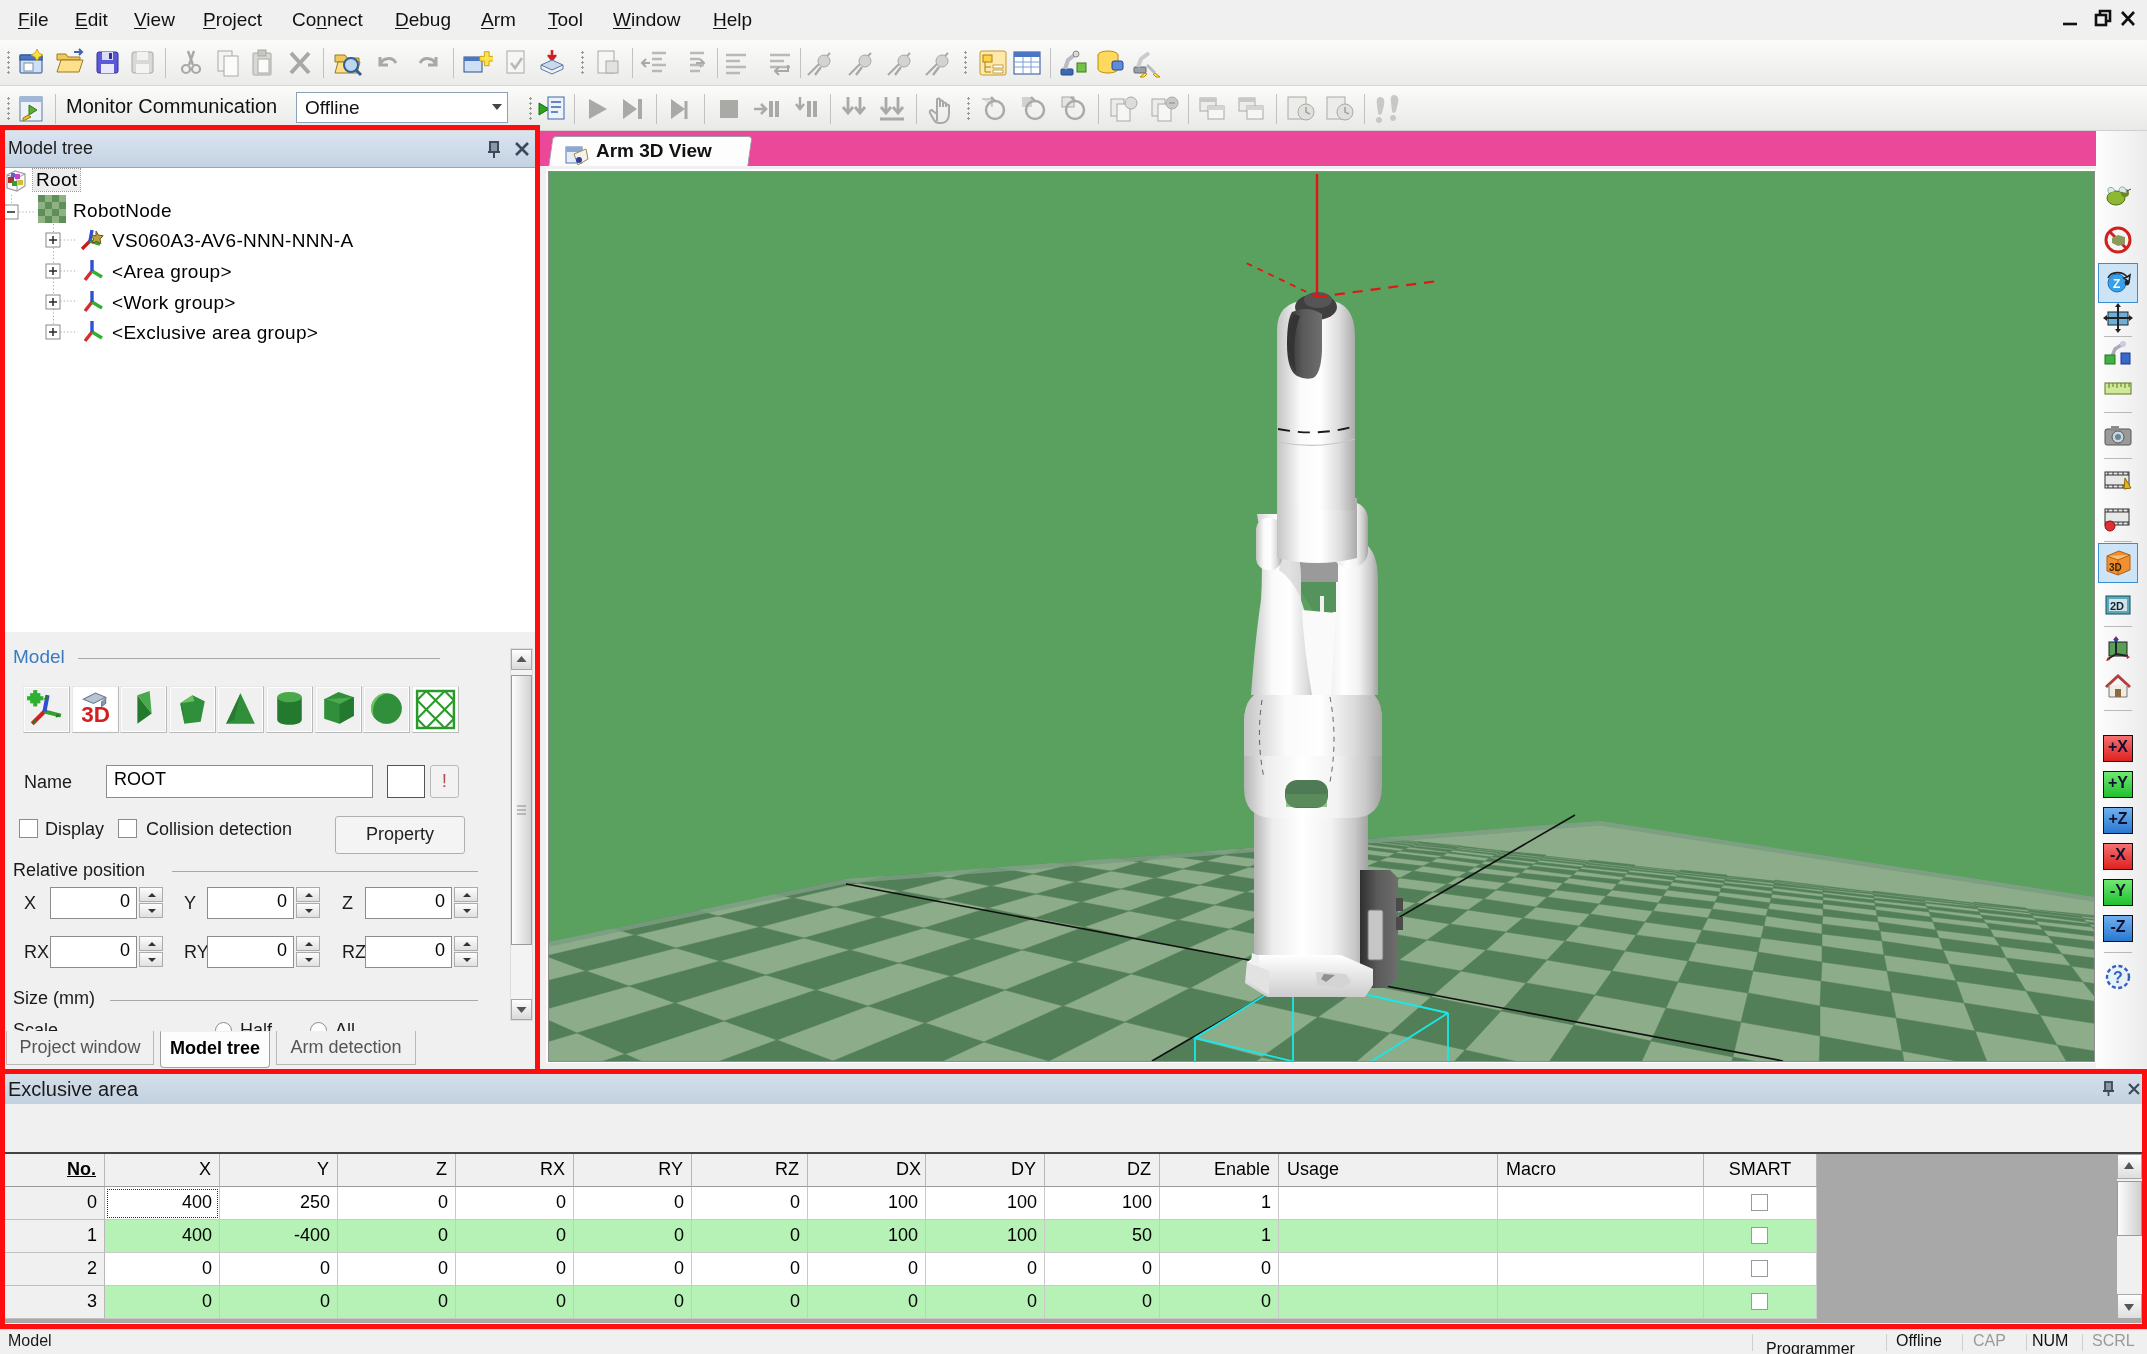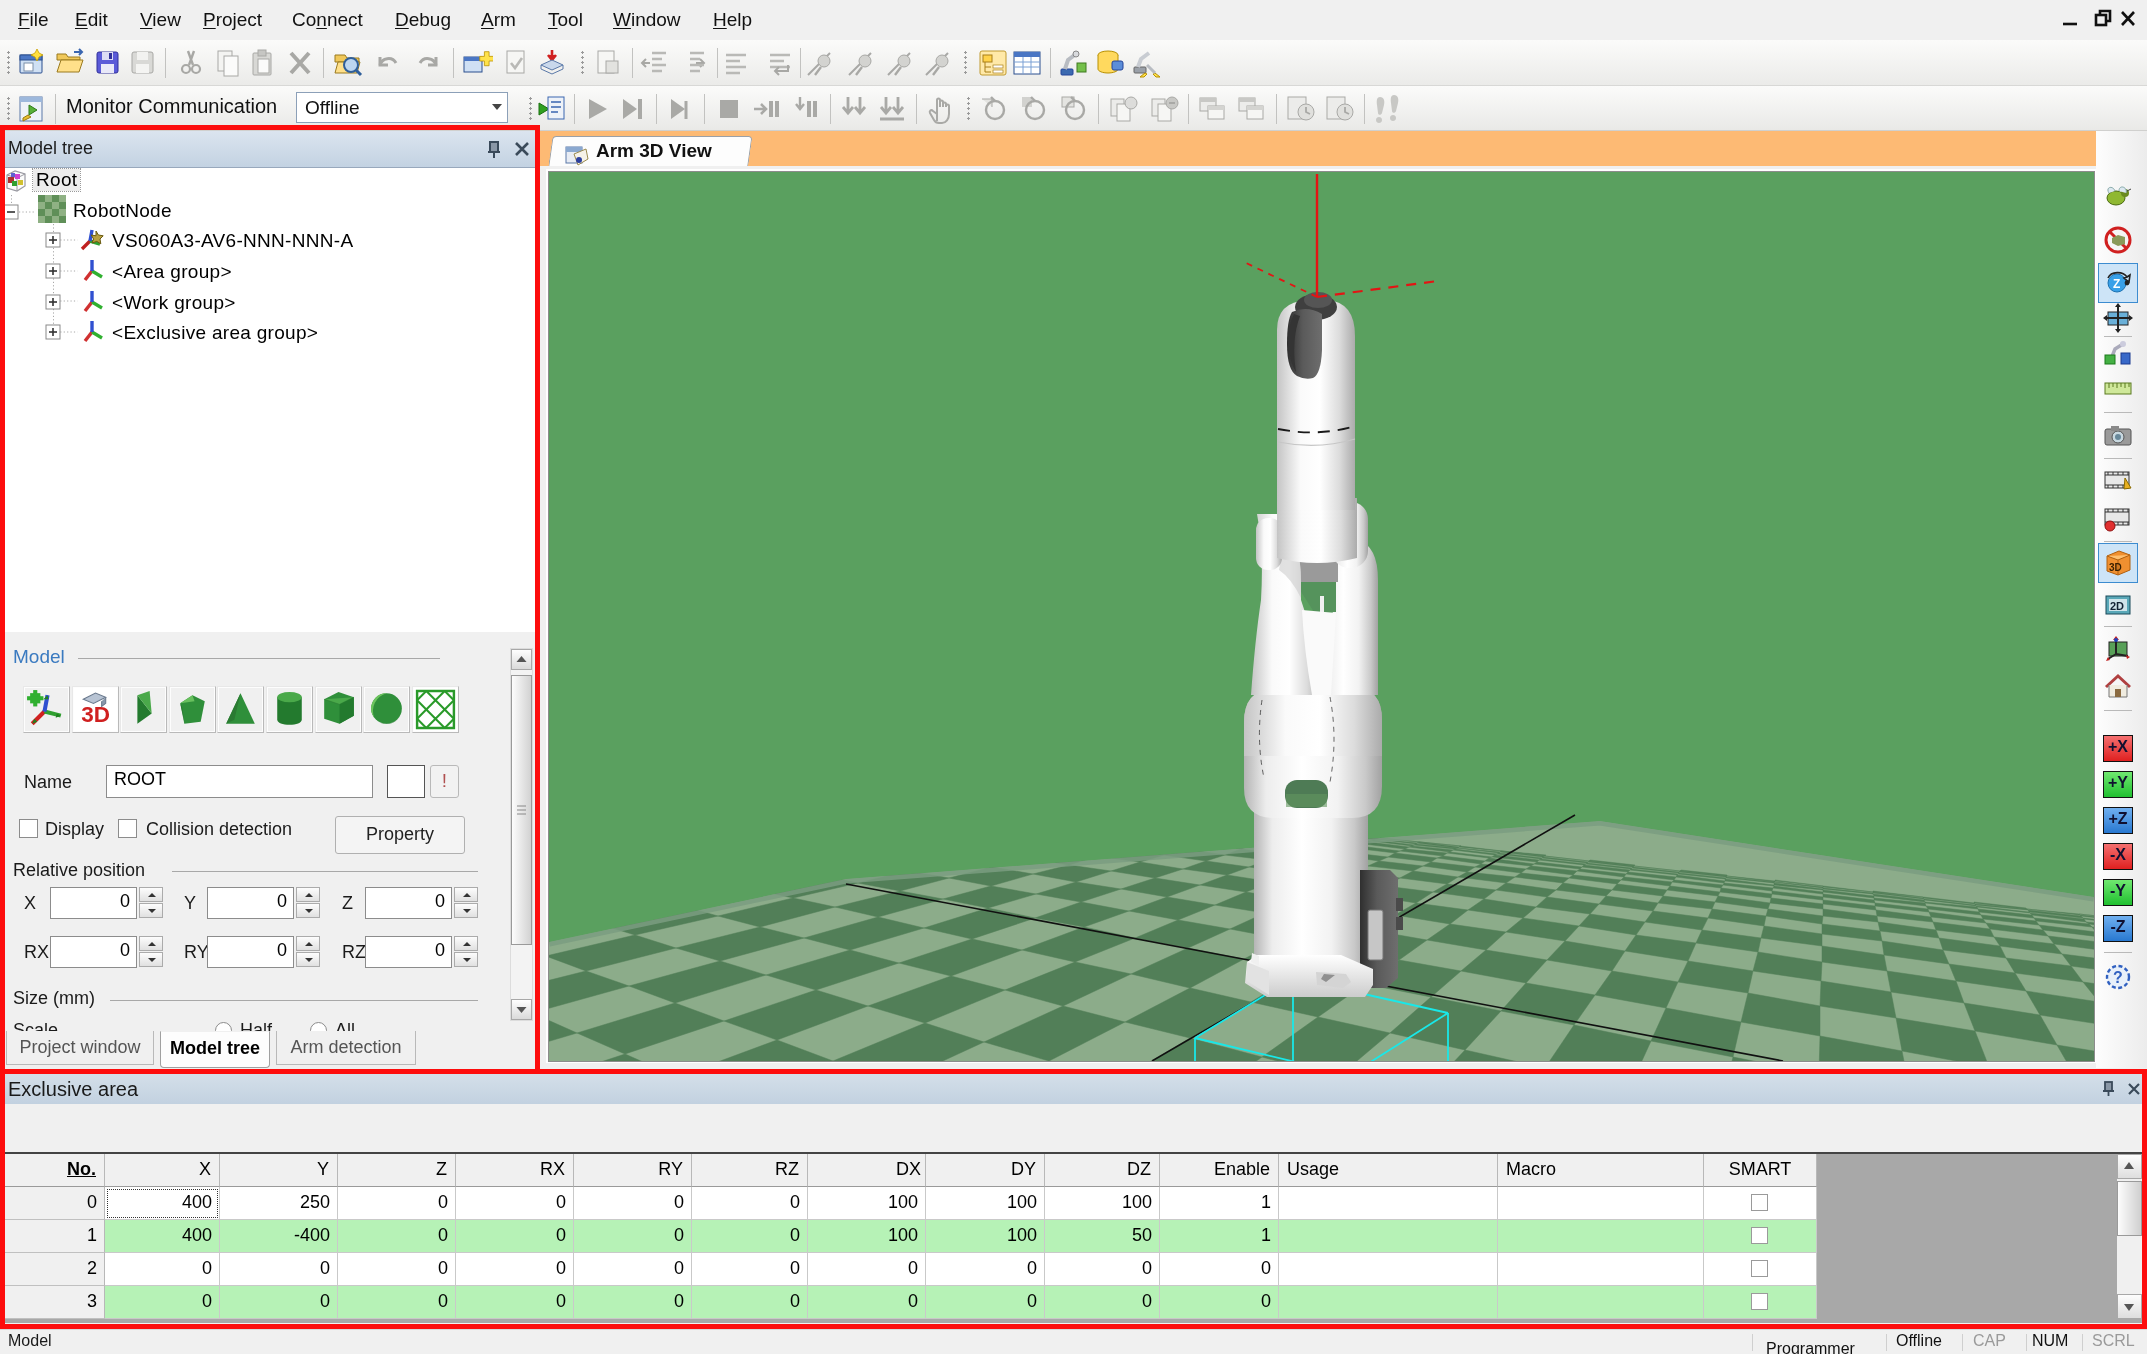--- a/index.html
+++ b/index.html
@@ -26,27 +26,27 @@
 .spin .dn i{top:5px;border-top:4.6px solid #333}
 .mlab{position:absolute;font-size:18px;color:#1a1a1a}
 .hr{position:absolute;height:1px;background:#a8a8a8}
 .cb{position:absolute;width:19px;height:19px;background:#fff;border:1px solid #8c8c8c}
 #bpanel{left:0;top:1074px;width:2142px;height:249px;background:#f0f0f0}
 #bptitle{left:0;top:0;width:2142px;height:30px;background:linear-gradient(#d4dfe9,#c2d1e0);color:#1a1a1a;font-size:20px}
 #jumprow{left:0;top:30px;width:2142px;height:48px;background:linear-gradient(#fdfdfe,#eef1f5);font-size:18px;color:#000}
 #xtable{left:0;top:78px;width:2142px;height:171px;background:#a8a8a8;font-size:18px;border-top:2px solid #444}
 .xc{position:absolute;overflow:hidden;padding:5px 7px 0 0;text-align:right;color:#000;border-right:1px solid #c6c6c6;border-bottom:1px solid #c6c6c6}
 #statusbar{left:0;top:1329px;width:2147px;height:25px;background:#f0f0f0;border-top:1px solid #d9d9d9;font-size:16px;color:#1a1a1a}
-#vptabs{left:540px;top:131px;width:1556px;height:41px;background:#fdba74}
+#vptabs{left:540px;top:131px;width:1556px;height:41px;background:#ec4899}
 #rtb{left:2096px;top:131px;width:51px;height:937px;background:linear-gradient(90deg,#fdfdfd,#ececec)}
 </style></head><body>
 <div class="abs" id="menubar">
     <span style="left:18px"><u>F</u>ile</span>
     <span style="left:75px"><u>E</u>dit</span>
-    <span style="left:140px"><u>V</u>iew</span>
+    <span style="left:134px"><u>V</u>iew</span>
     <span style="left:203px"><u>P</u>roject</span>
     <span style="left:292px">Co<u>n</u>nect</span>
     <span style="left:395px"><u>D</u>ebug</span>
     <span style="left:481px"><u>A</u>rm</span>
     <span style="left:548px"><u>T</u>ool</span>
     <span style="left:613px"><u>W</u>indow</span>
     <span style="left:713px"><u>H</u>elp</span>
     <svg class="abs" style="left:2060px;top:8px" width="84" height="22" viewBox="0 0 84 22">
       <g stroke="#111" stroke-width="2.6" fill="none">
         <path d="M3 16h14"></path>

